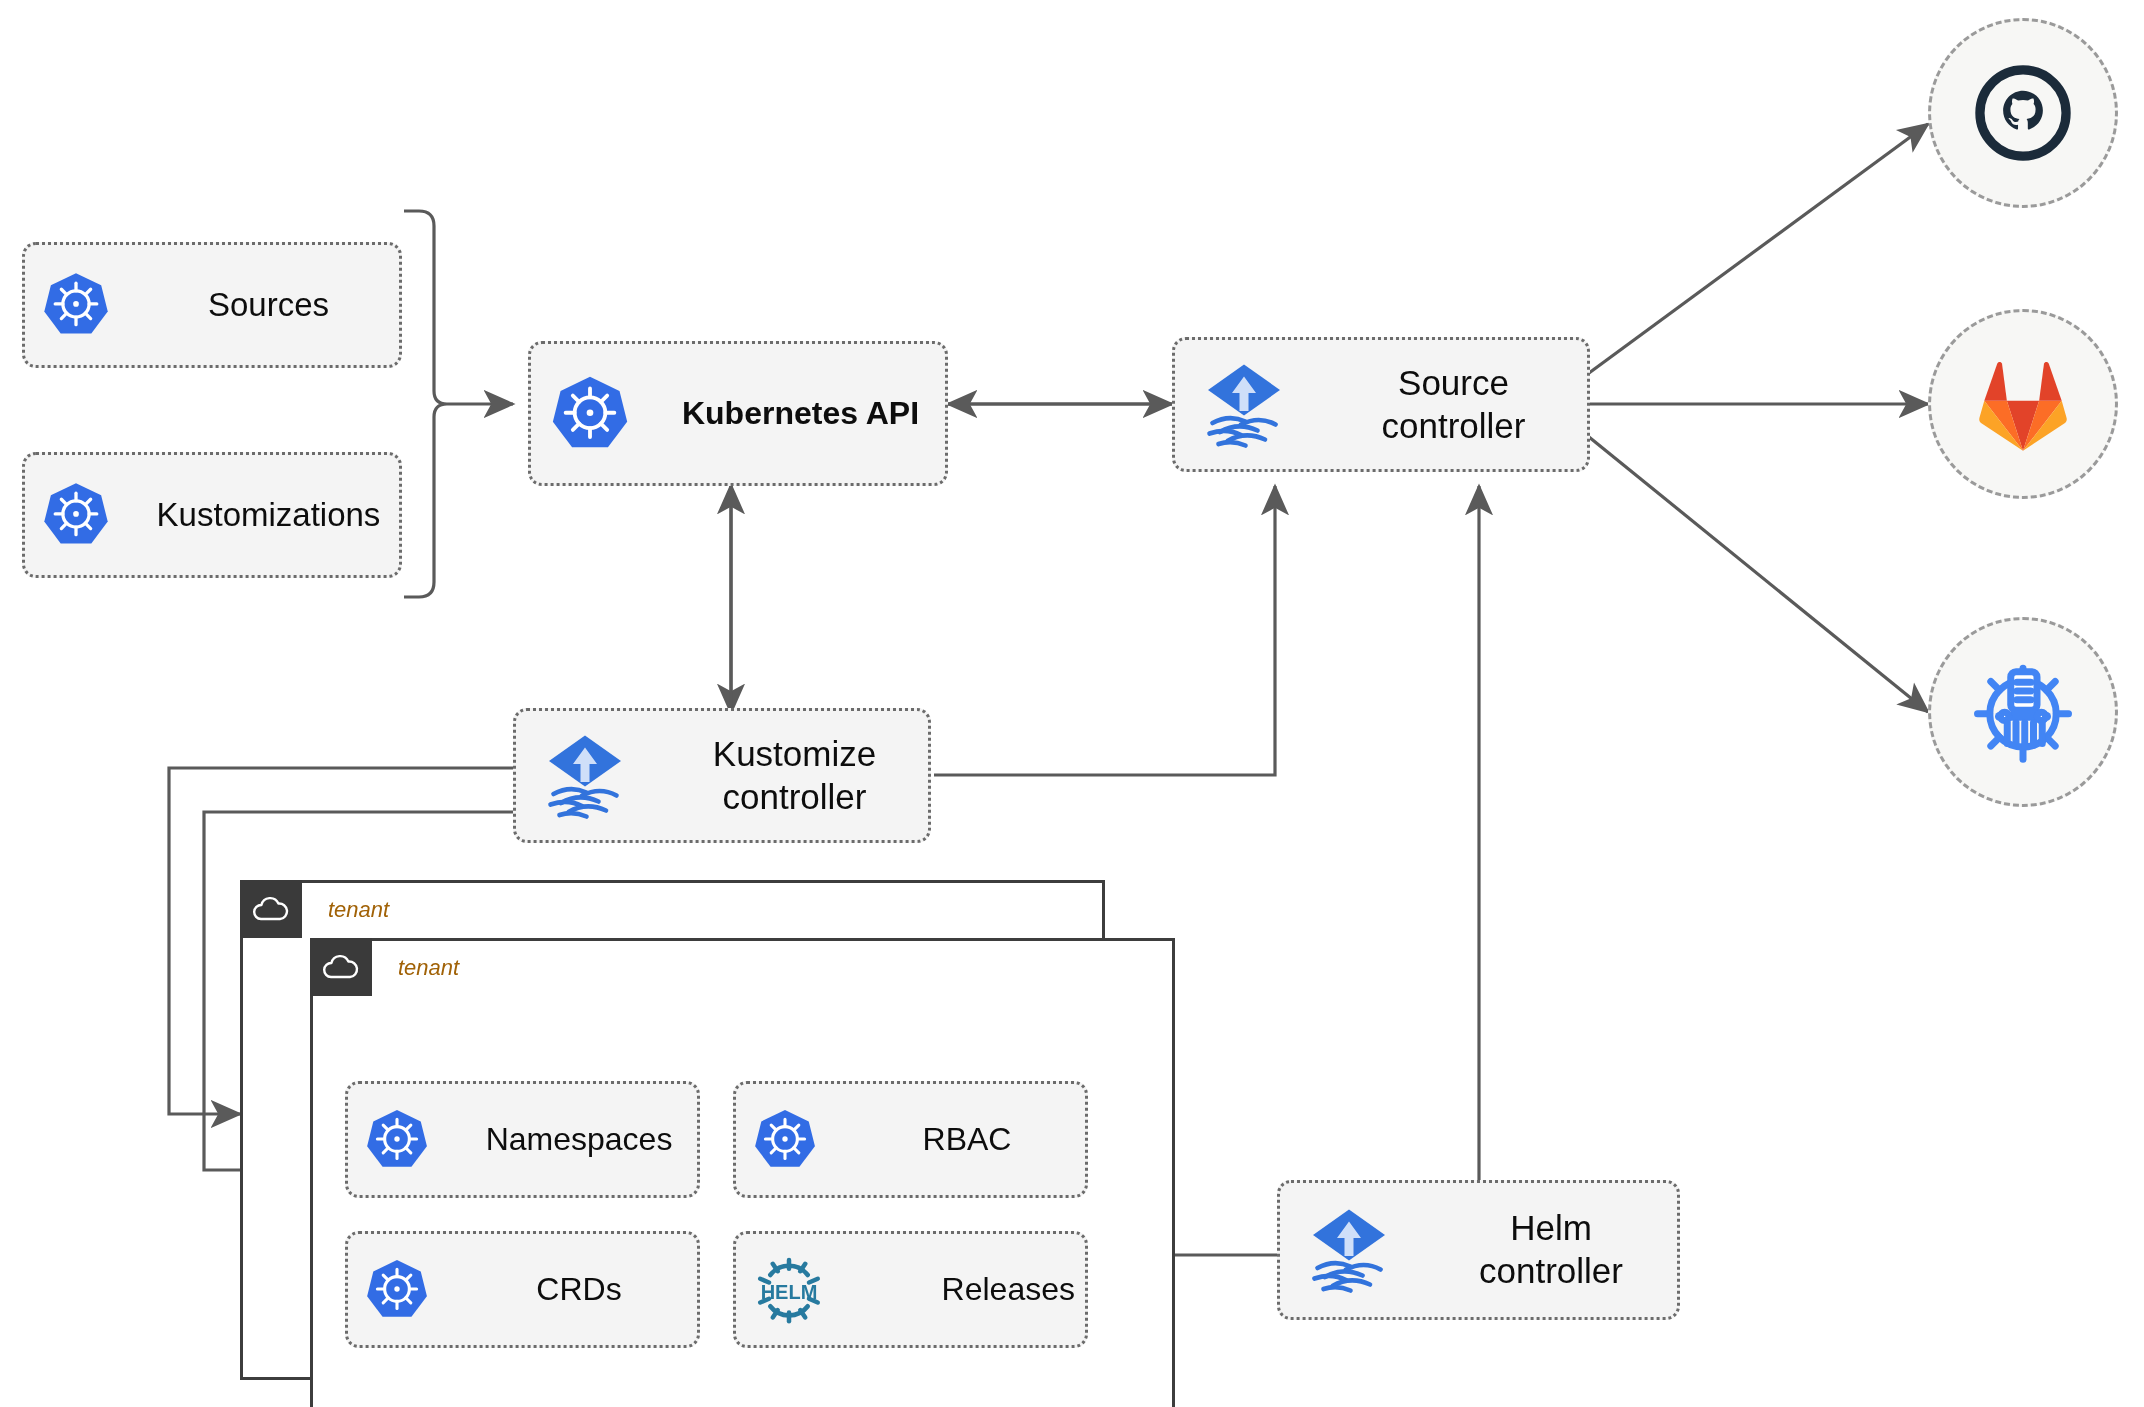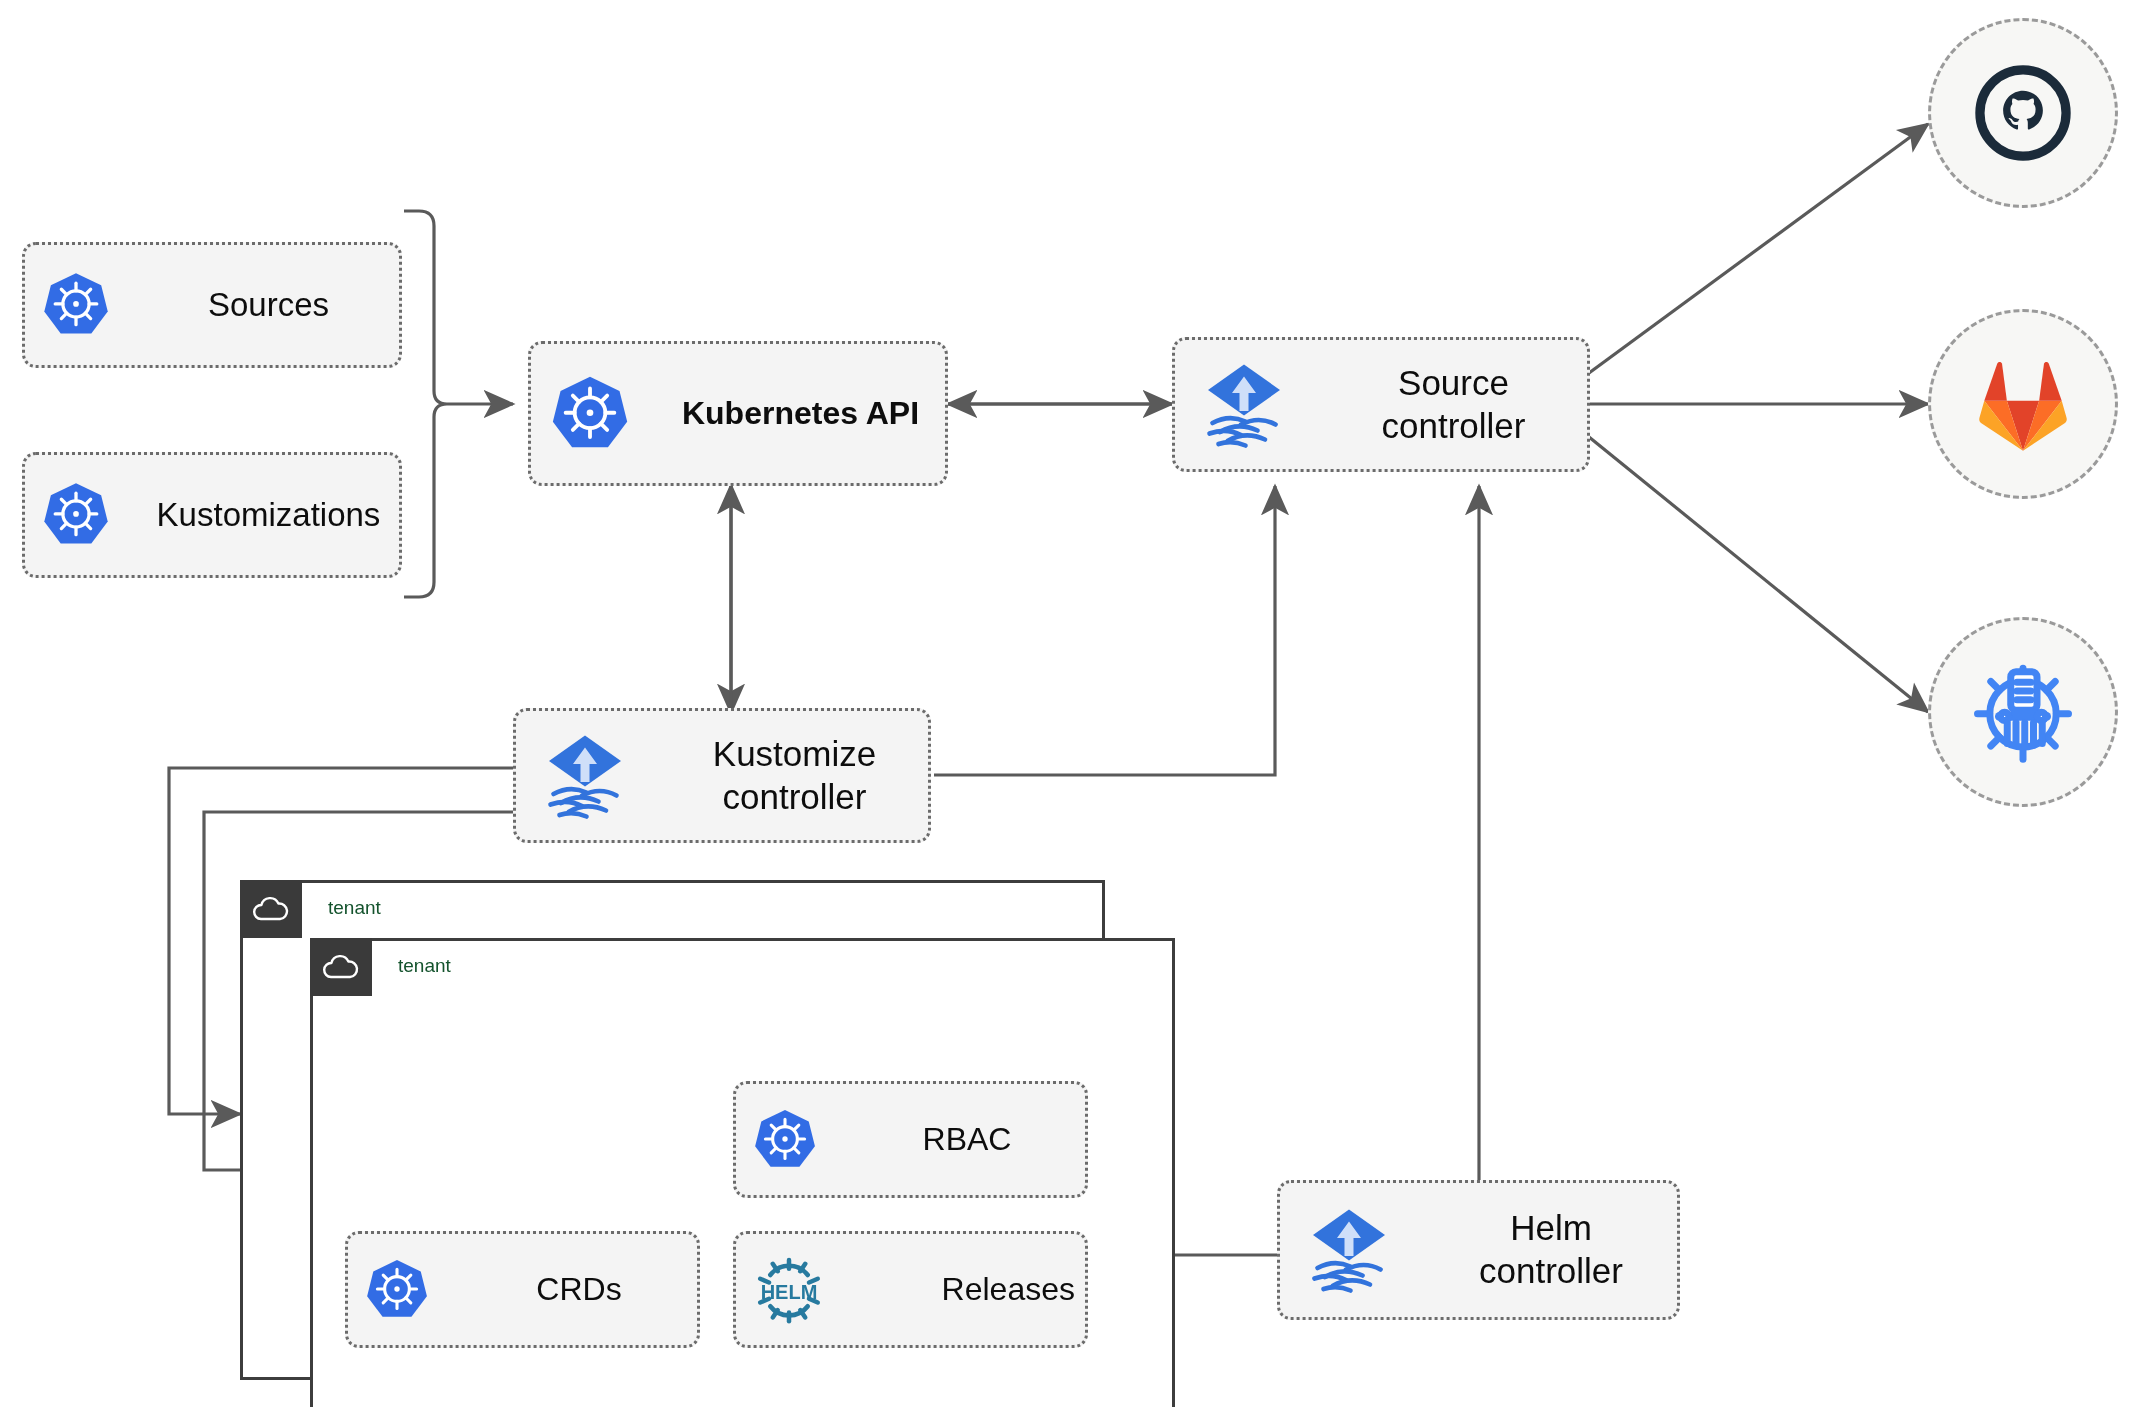--- a/index.html
+++ b/index.html
@@ -34,21 +34,21 @@
   
   .tenant{
     position:absolute;background:#ffffff;
     border:3px solid #3d3d3d;box-sizing:border-box;
   }
   .tenant-tab{
     position:absolute;top:-3px;left:-3px;
     background:#3a3a3a;display:flex;align-items:center;justify-content:center;
   }
   .tenant-name{
-    position:absolute;color:#14532d;font-size:19px;
+    position:absolute;color:#a16207;font-size:22px;font-style:italic;
   }
 
   svg.wires{position:absolute;left:0;top:0;width:2144px;height:1407px;overflow:visible;}
 </style>
 </head>
 <body>
 
 <div id="stage">
 
   <svg class="wires" viewBox="0 0 2144 1407">
@@ -270,20 +270,40 @@
   </div>
 
   <div class="tenant" style="left:310px;top:938px;width:865px;height:478px;">
     <div class="tenant-tab" style="width:62px;height:58px;">
       <svg width="40" height="28" viewBox="0 0 40 28" aria-hidden="true">
         <path d="M10,24 a7,7 0 0 1 0.4,-14 a9,9 0 0 1 17,-1.5 a6.5,6.5 0 0 1 1.6,15.5 Z" fill="none" stroke="#ffffff" stroke-width="2.4" stroke-linejoin="round"></path>
       </svg>
     </div>
     <span class="tenant-name" style="left:85px;top:14px;">tenant</span>
 
+    <div class="rbox" style="position:absolute;left:32px;top:140px;width:355px;height:117px;padding:0 10px;">
+      <span class="ico" style="width:78px;">
+        <svg width="66" height="66" viewBox="0 0 64 64" aria-hidden="true">
+          <polygon points="32,3 55,14 61,38 46,58 18,58 3,38 9,14" fill="#326CE5"></polygon>
+          <g fill="none" stroke="#ffffff" stroke-width="3" stroke-linecap="round">
+            <circle cx="32" cy="31" r="12"></circle>
+            <circle cx="32" cy="31" r="2.6" fill="#ffffff" stroke="none"></circle>
+            <path d="M32,19 L32,12"></path>
+              <path d="M32,43 L32,50"></path>
+            <path d="M20,31 L13,31"></path>
+              <path d="M44,31 L51,31"></path>
+            <path d="M23.5,22.5 L18.6,17.6"></path>
+              <path d="M40.5,39.5 L45.4,44.4"></path>
+            <path d="M40.5,22.5 L45.4,17.6"></path>
+              <path d="M23.5,39.5 L18.6,44.4"></path>
+          </g>
+        </svg>
+      </span>
+      <span class="lbl" style="font-size:32px;">Namespaces</span>
+    </div>
 
     <div class="rbox" style="position:absolute;left:32px;top:290px;width:355px;height:117px;padding:0 10px;">
       <span class="ico" style="width:78px;">
         <svg width="66" height="66" viewBox="0 0 64 64" aria-hidden="true">
           <polygon points="32,3 55,14 61,38 46,58 18,58 3,38 9,14" fill="#326CE5"></polygon>
           <g fill="none" stroke="#ffffff" stroke-width="3" stroke-linecap="round">
             <circle cx="32" cy="31" r="12"></circle>
             <circle cx="32" cy="31" r="2.6" fill="#ffffff" stroke="none"></circle>
             <path d="M32,19 L32,12"></path>
               <path d="M32,43 L32,50"></path>

